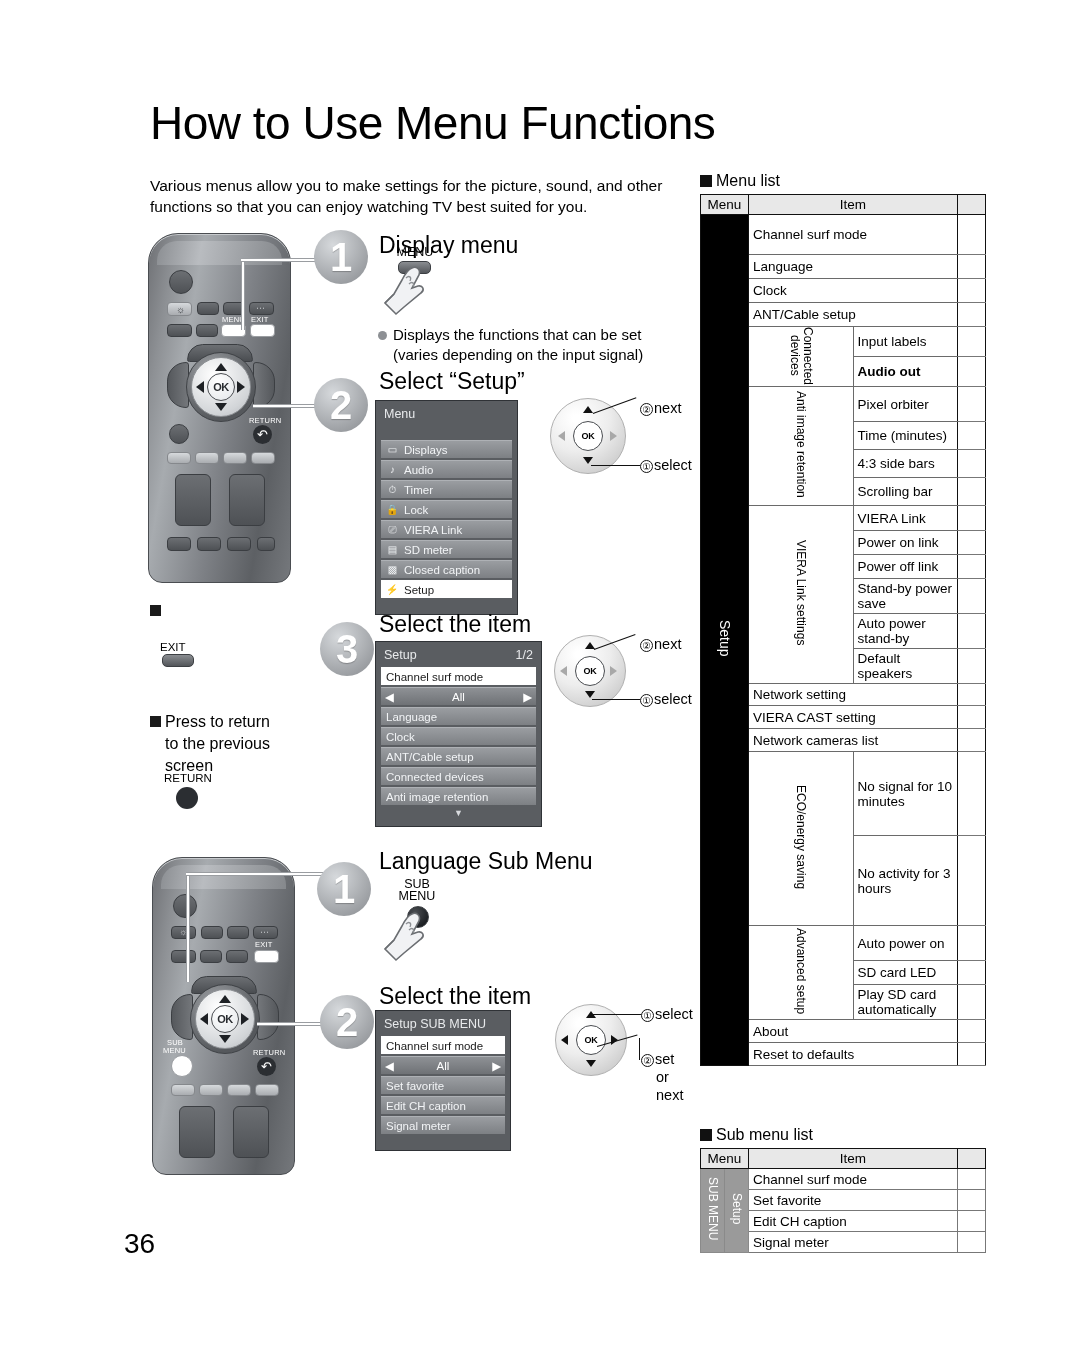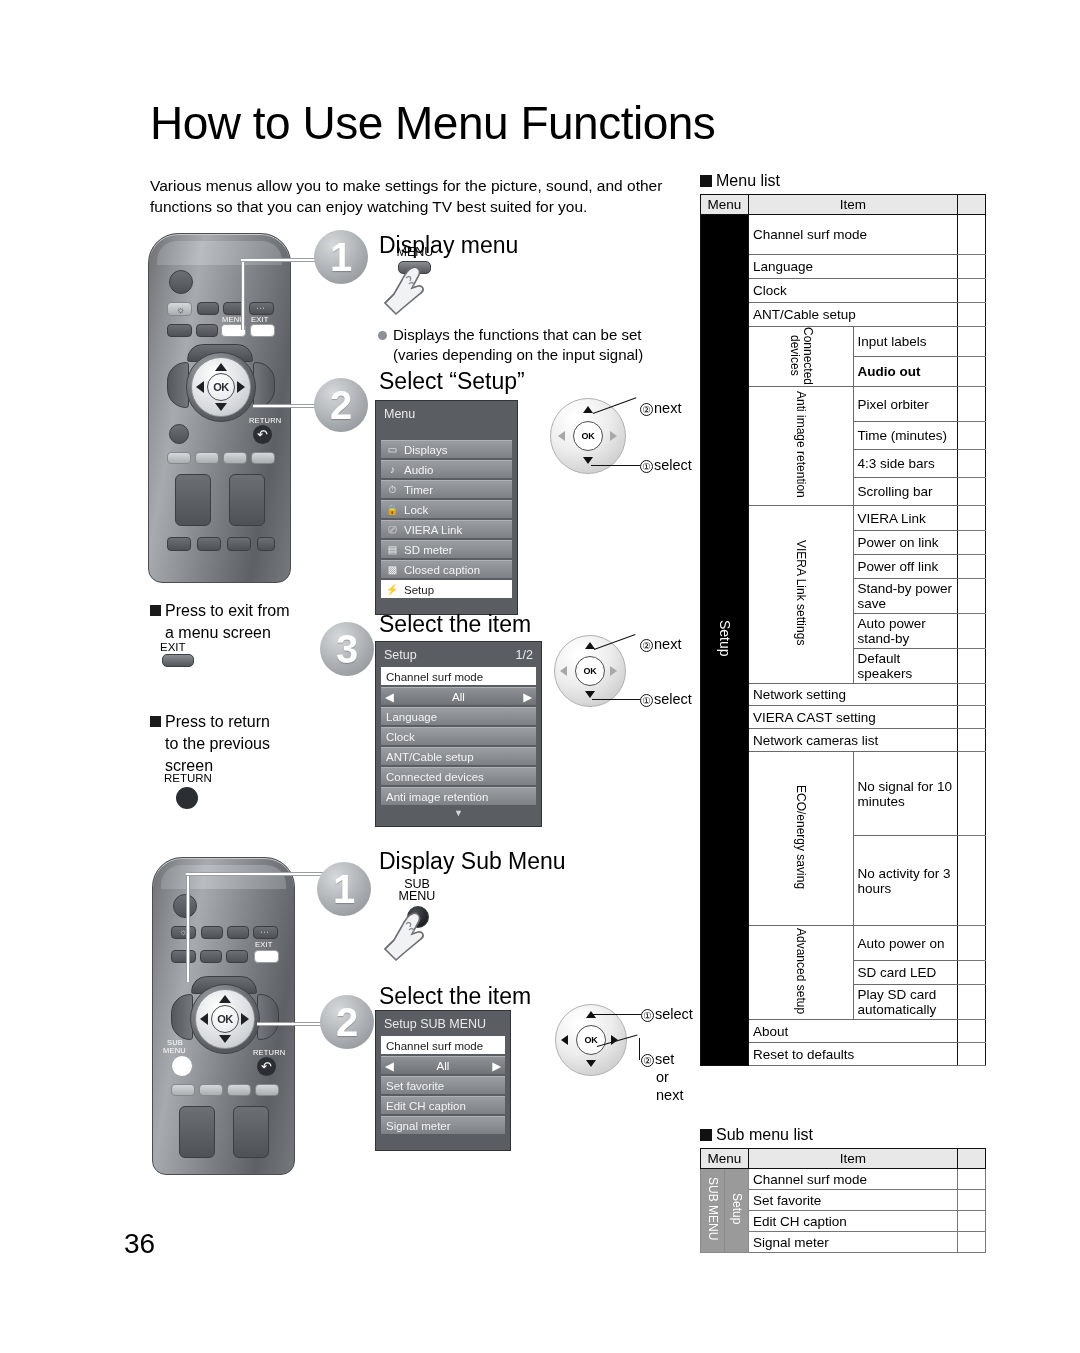--- a/index.html
+++ b/index.html
@@ -328,24 +328,20 @@
       <div class="ring-label" style="left:92px; top:3px;">
         <span class="circnum">②</span><span>next</span>
       </div>
       <div class="leader" style="left:43px; top:69px; width:49px;"></div>
       <div class="ring-label" style="left:92px; top:60px;">
         <span class="circnum">①</span><span>select</span>
       </div>
     </div>
 
     <div class="sqmark" style="left:150px; top:605px;"></div>
-    <div class="note-text" style="left:165px; top:600px; width:165px;">
-      <div>Press to exit from</div>
-      <div>a menu screen</div>
-    </div>
     <div class="key-label" style="left:160px; top:641px; width:40px; text-align:left; font-size:11.5px;">EXIT</div>
     <div class="key-cap" style="left:162px; top:654px; width:32px; height:13px;"></div>
 
     <div class="sqmark" style="left:150px; top:716px;"></div>
     <div class="note-text" style="left:165px; top:711px; width:165px;">
       <div>Press to return</div>
       <div>to the previous</div>
       <div>screen</div>
     </div>
     <div class="key-label" style="left:164px; top:772px; width:55px; text-align:left; font-size:11.5px;">RETURN</div>
@@ -432,21 +428,21 @@
 
       <div class="rbtn" style="left:26px; top:248px; width:36px; height:52px; border-radius:6px;"></div>
       <div class="rbtn" style="left:80px; top:248px; width:36px; height:52px; border-radius:6px;"></div>
     </div>
 
     <div class="callout-vline" style="left:186px; top:872px; height:110px;"></div>
     <div class="callout-line" style="left:186px; top:872px; width:146px;"></div>
     <div class="callout-line" style="left:257px; top:1022px; width:76px;"></div>
 
     <div class="step-circle" style="left:317px; top:862px;">1</div>
-    <div class="step-head" style="left:379px; top:848px;">Display Sub Menu</div>
+    <div class="step-head" style="left:379px; top:848px;">Language Sub Menu</div>
 
     <div class="key-label" style="left:389px; top:878px; width:56px; line-height:12px;">
       <div>SUB</div>
       <div>MENU</div>
     </div>
     <div class="key-cap circle" style="left:407px; top:906px; width:22px; height:22px;"></div>
     <svg class="hand" style="left:382px; top:908px;" width="48" height="56" viewBox="0 0 48 56">
       <path d="M30 6 C34 4 39 7 37 13 L30 26 L36 24 C41 23 43 28 39 31 L22 45 L14 52 L3 41 L12 32 L20 18 C23 12 27 7 30 6 Z" fill="#f1f2f4" stroke="#6b6e72" stroke-width="1.6"></path>
       <path d="M24 16 C27 13 30 15 28 19" fill="none" stroke="#8d9094" stroke-width="1.3"></path>
       <path d="M27 22 C30 19 33 21 31 25" fill="none" stroke="#8d9094" stroke-width="1.3"></path>

